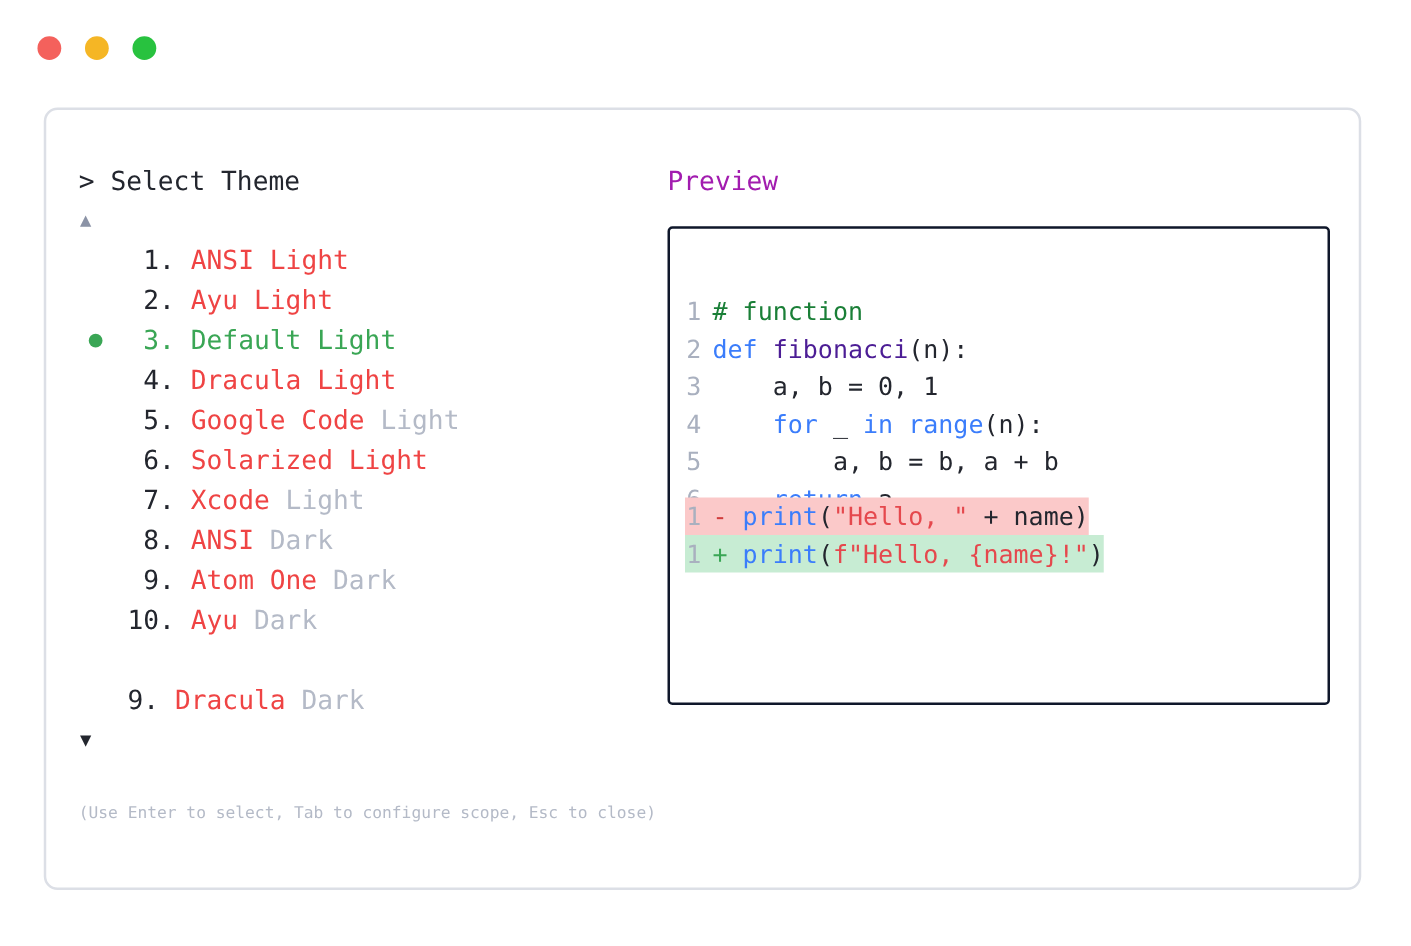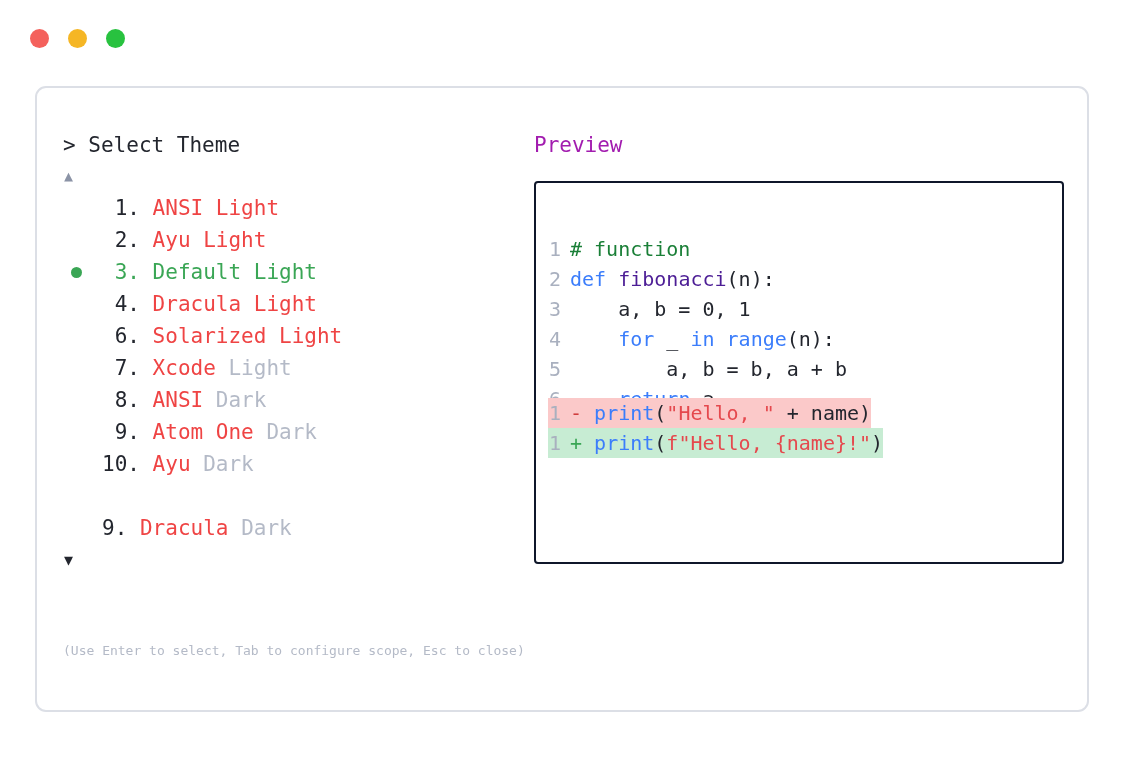--- a/index.html
+++ b/index.html
@@ -225,20 +225,21 @@
       <div class="col-left">
         <div class="prompt-line"><span class="prompt-caret">&gt;</span> <span>Select Theme</span></div>
 
         <div class="scroll-arrow up">▲</div>
 
         <div class="theme-list" id="theme-list">
             <div class="theme-row"><span class="bullet-slot"></span><span class="row-text"><span class="idx"> 1.</span> <span class="nm">ANSI</span> <span class="nm">Light</span></span></div>
             <div class="theme-row"><span class="bullet-slot"></span><span class="row-text"><span class="idx"> 2.</span> <span class="nm">Ayu</span> <span class="nm">Light</span></span></div>
             <div class="theme-row selected"><span class="bullet-slot"><span class="bullet"></span></span><span class="row-text"><span class="idx"> 3.</span> <span class="nm">Default</span> <span class="nm">Light</span></span></div>
             <div class="theme-row"><span class="bullet-slot"></span><span class="row-text"><span class="idx"> 4.</span> <span class="nm">Dracula</span> <span class="nm">Light</span></span></div>
+            <div class="theme-row"><span class="bullet-slot"></span><span class="row-text"><span class="idx"> 5.</span> <span class="nm">Google Code</span> <span class="variant-dim">Light</span></span></div>
             <div class="theme-row"><span class="bullet-slot"></span><span class="row-text"><span class="idx"> 6.</span> <span class="nm">Solarized</span> <span class="nm">Light</span></span></div>
             <div class="theme-row"><span class="bullet-slot"></span><span class="row-text"><span class="idx"> 7.</span> <span class="nm">Xcode</span> <span class="variant-dim">Light</span></span></div>
             <div class="theme-row"><span class="bullet-slot"></span><span class="row-text"><span class="idx"> 8.</span> <span class="nm">ANSI</span> <span class="variant-dim">Dark</span></span></div>
             <div class="theme-row"><span class="bullet-slot"></span><span class="row-text"><span class="idx"> 9.</span> <span class="nm">Atom One</span> <span class="variant-dim">Dark</span></span></div>
             <div class="theme-row"><span class="bullet-slot"></span><span class="row-text"><span class="idx">10.</span> <span class="nm">Ayu</span> <span class="variant-dim">Dark</span></span></div>
             <div class="theme-row"><span class="bullet-slot"></span></div>
             <div class="theme-row"><span class="bullet-slot"></span><span class="row-text"><span class="idx">9.</span> <span class="nm">Dracula</span> <span class="variant-dim">Dark</span></span></div>
           </div>
 
         <div class="scroll-arrow down">▼</div>

